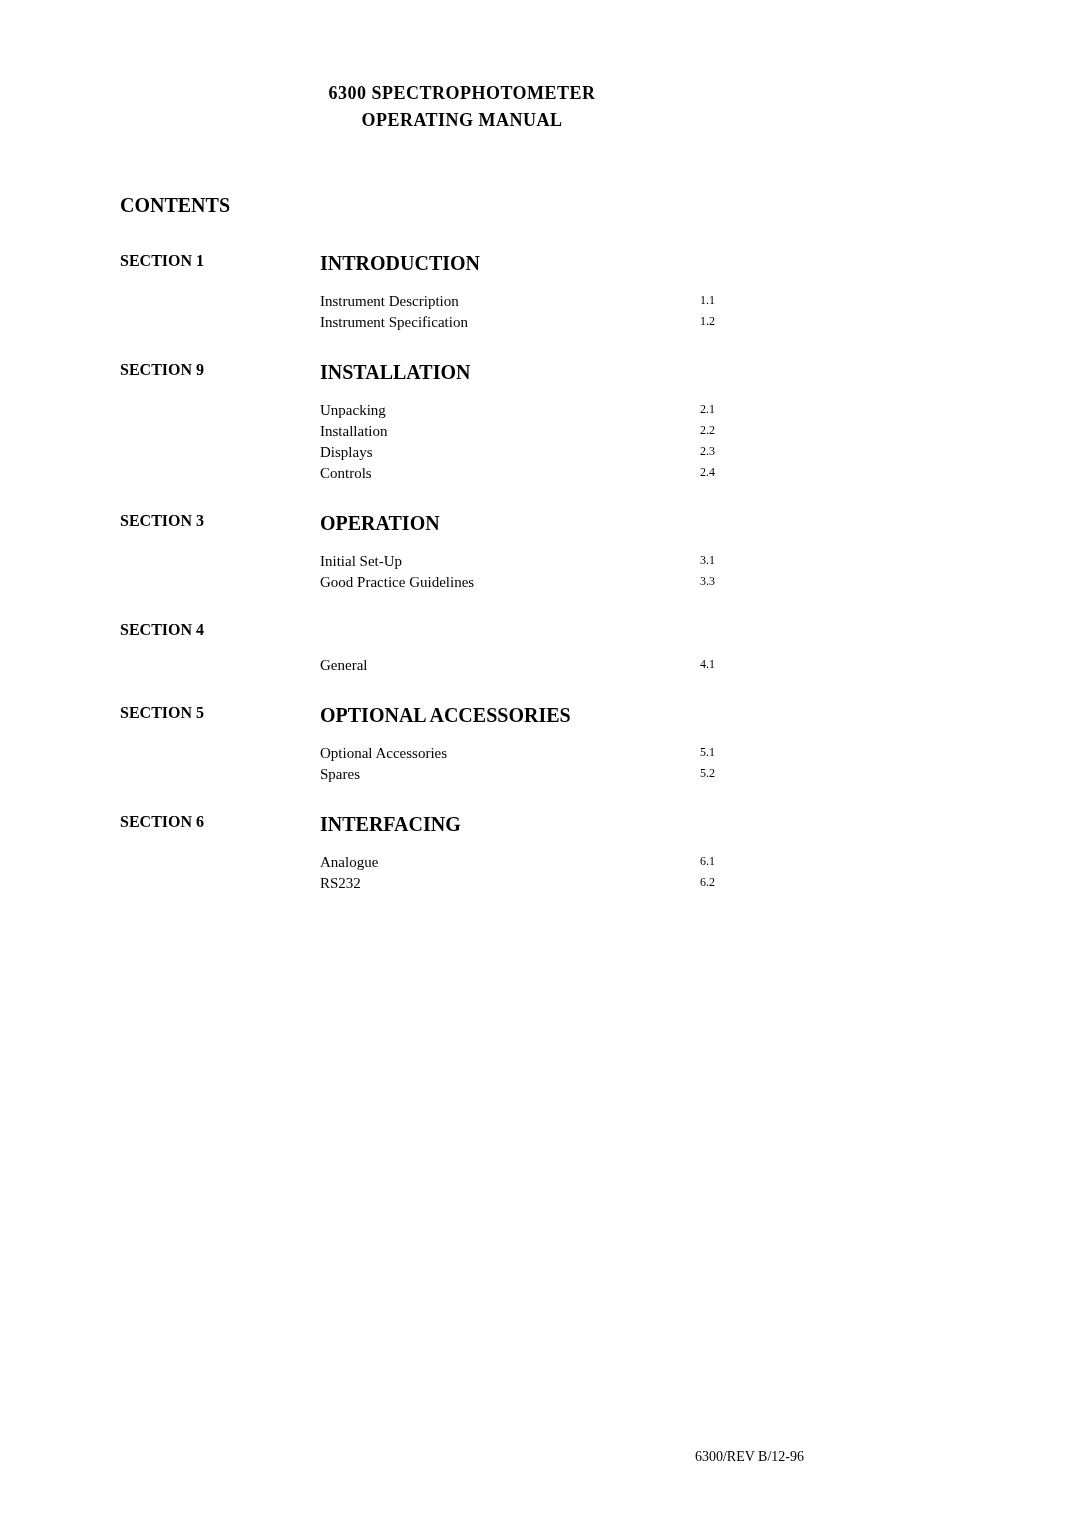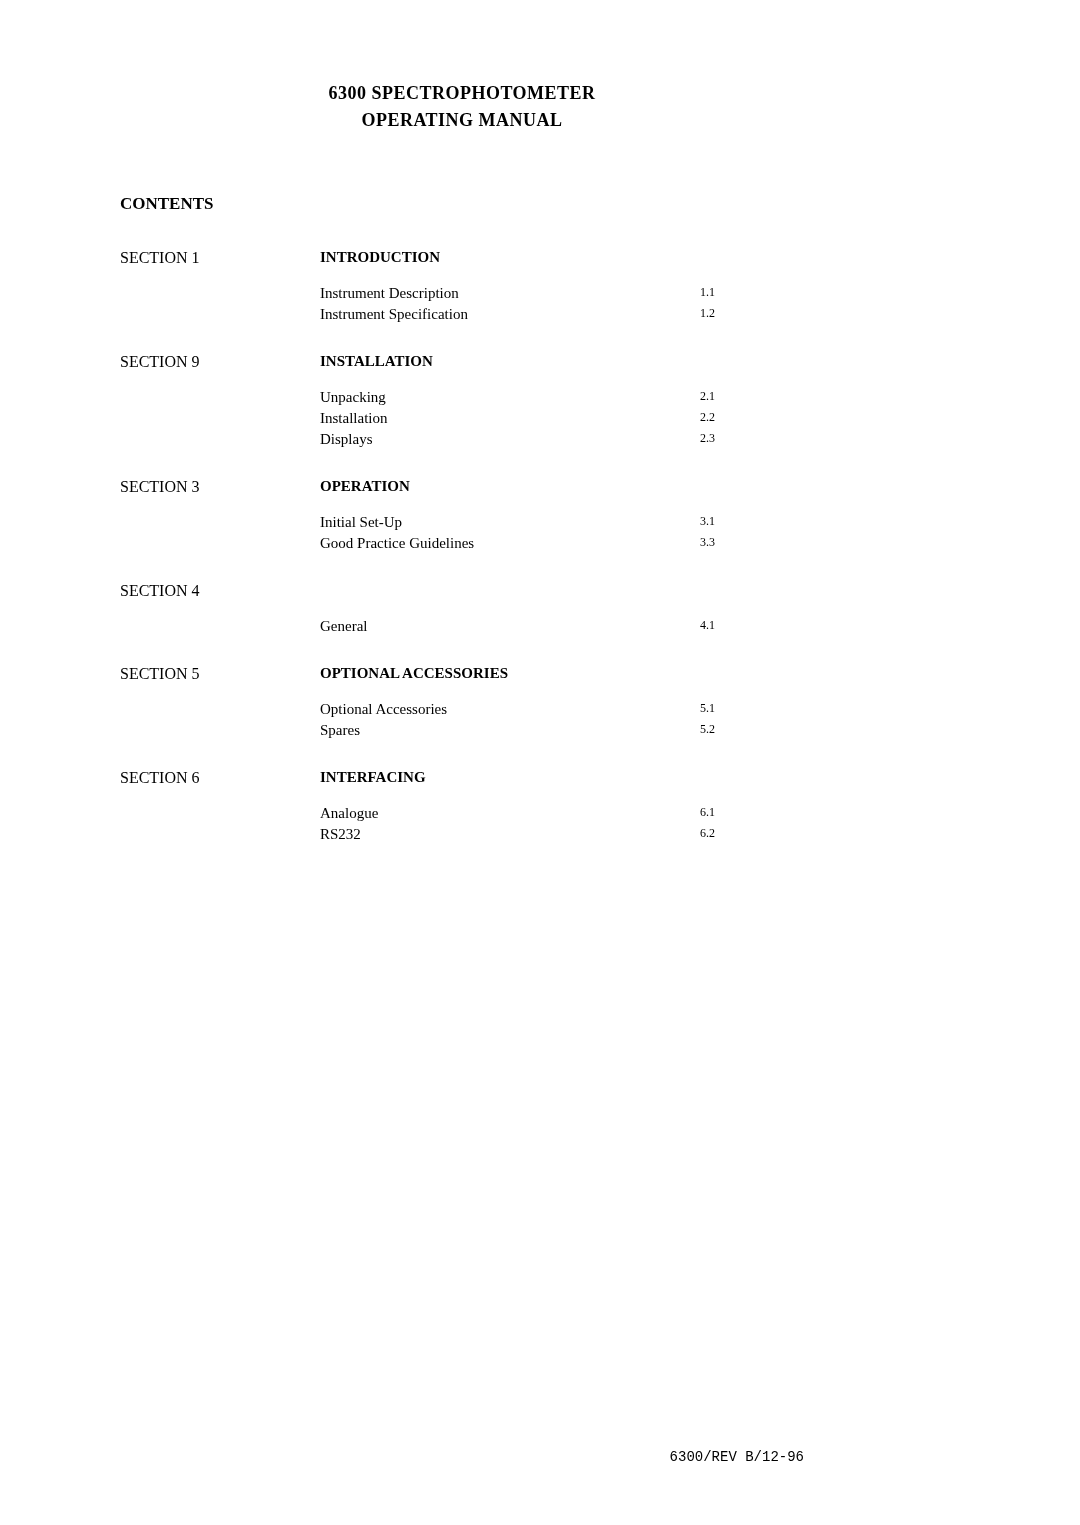--- a/index.html
+++ b/index.html
@@ -30,34 +30,34 @@
     }
 
     .doc-title-line {
       font-size: 18px;
       font-weight: bold;
       letter-spacing: 0.5px;
       line-height: 1.5;
     }
 
     .contents-heading {
-      font-size: 17px;
+      font-size: 20px;
       font-weight: bold;
       margin-bottom: 35px;
     }
 
     .section-label {
       font-size: 16px;
-      font-weight: normal;
+      font-weight: bold;
       min-width: 200px;
       padding-top: 0;
     }
 
     .section-title {
-      font-size: 15px;
+      font-size: 20px;
       font-weight: bold;
       flex: 1;
     }
 
     .section-body {
       margin-bottom: 30px;
     }
 
     .section-header-row {
       display: flex;
@@ -83,21 +83,21 @@
     .entry-number {
       font-size: 12px;
       margin-left: 60px;
     }
 
     .footer {
       position: absolute;
       bottom: 60px;
       right: 120px;
       font-size: 14px;
-      font-family: Liberation Mono, monospace;
+      font-family: Liberation Serif, serif;
     }
   </style>
 </head>
 <body>
 
 <div class="page">
 
   <div class="doc-title">
     <div class="doc-title-line">6300 SPECTROPHOTOMETER</div>
     <div class="doc-title-line">OPERATING MANUAL</div>
@@ -134,20 +134,24 @@
             <span class="entry-number">2.1</span>
           </div>
           <div class="toc-entry">
             <span class="entry-text">Installation</span>
             <span class="entry-number">2.2</span>
           </div>
           <div class="toc-entry">
             <span class="entry-text">Displays</span>
             <span class="entry-number">2.3</span>
           </div>
+          <div class="toc-entry">
+            <span class="entry-text">Controls</span>
+            <span class="entry-number">2.4</span>
+          </div>
         </div>
       </div>
       <div class="section-body">
         <div class="section-header-row">
           <div class="section-label">SECTION 3</div>
           <div class="section-title">OPERATION</div>
         </div>
         <div class="toc-entries">
           <div class="toc-entry">
             <span class="entry-text">Initial Set-Up</span>

